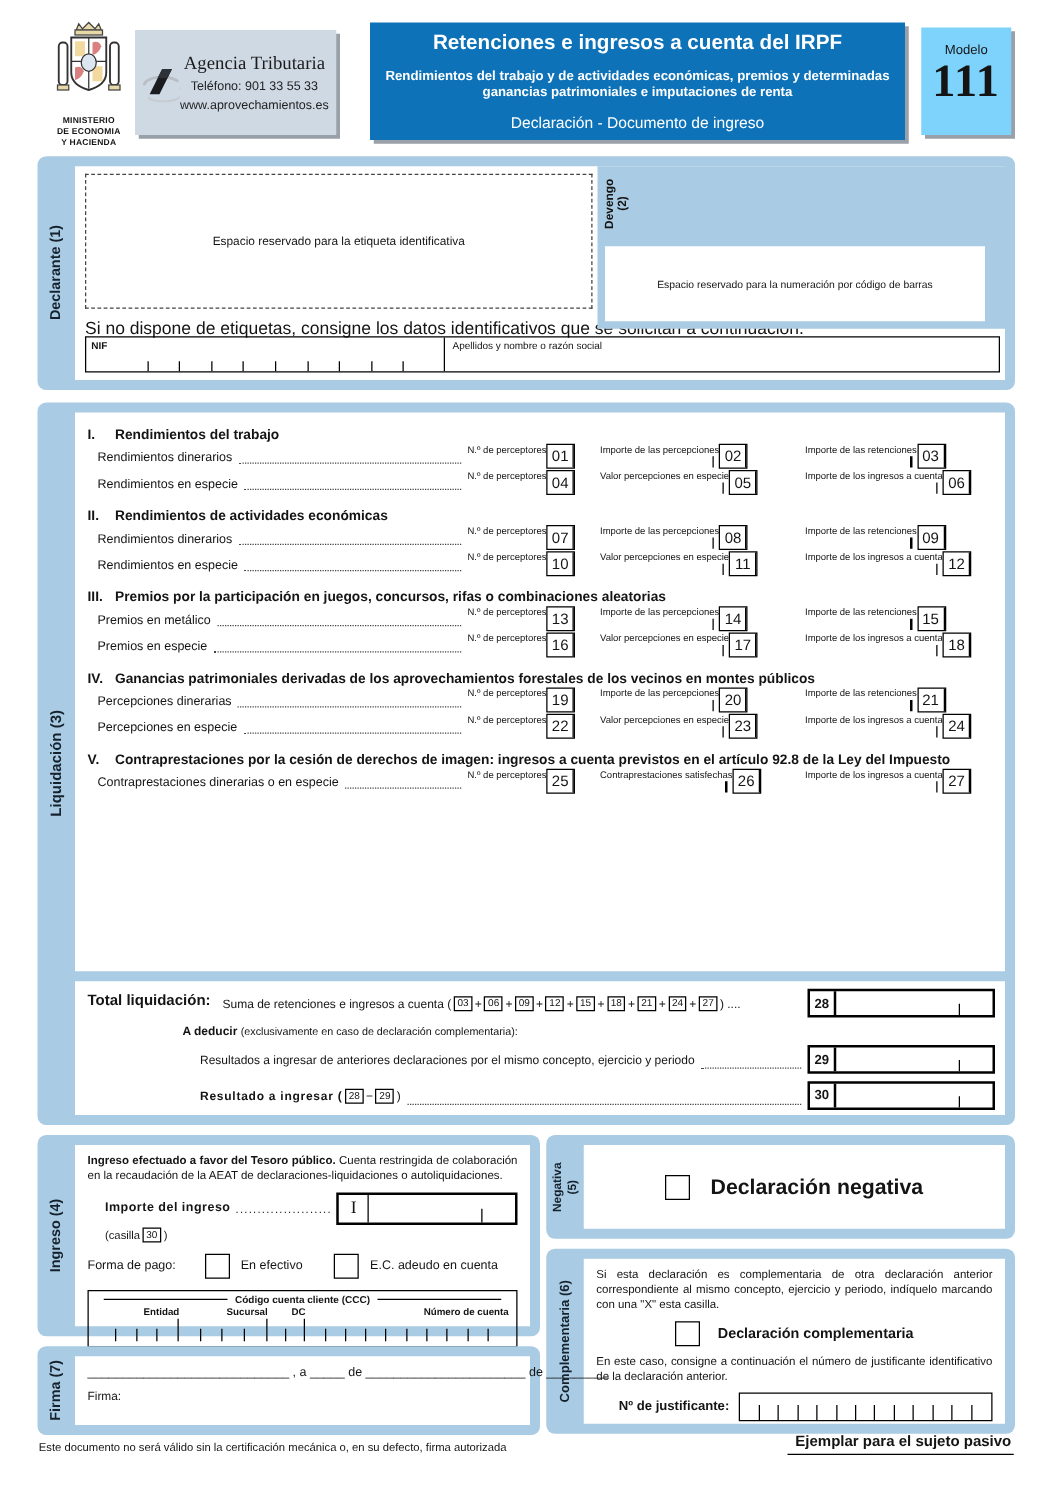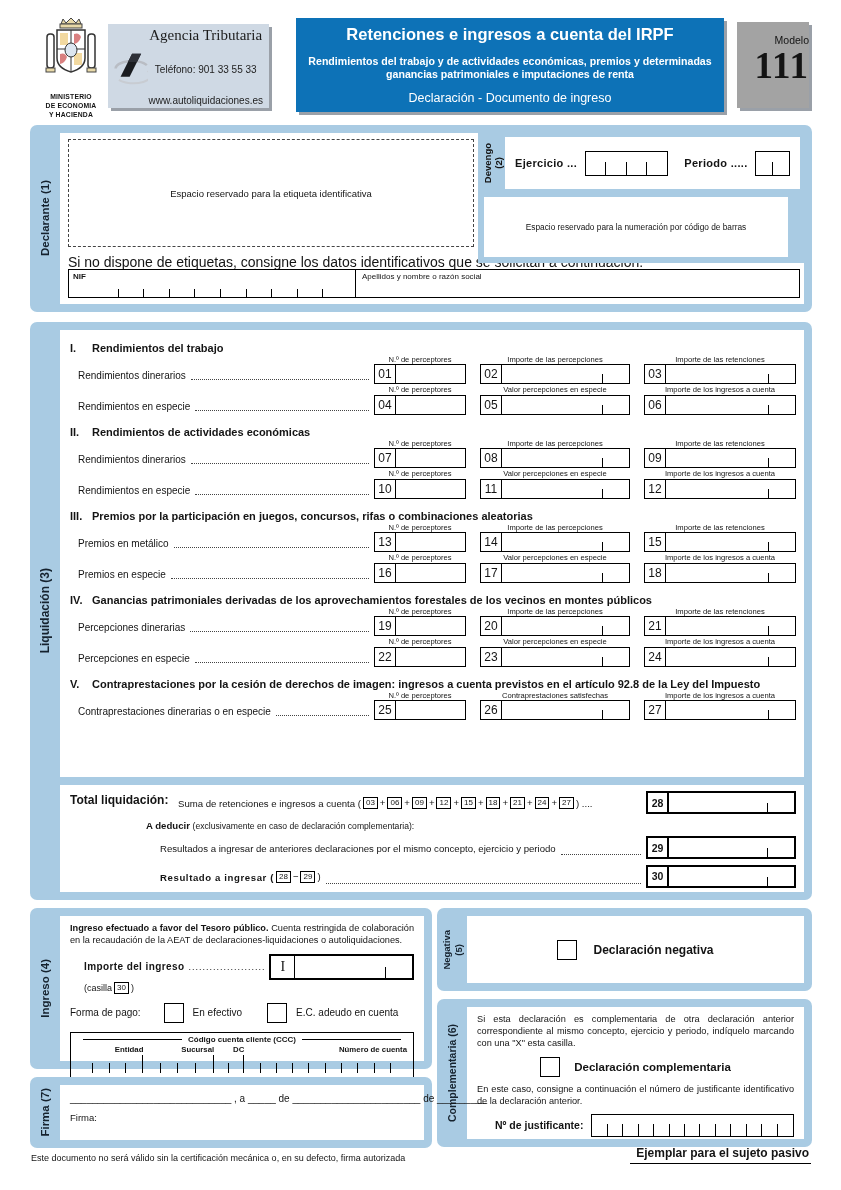--- a/index.html
+++ b/index.html
@@ -9,26 +9,26 @@
 .panel{position:absolute;background:#fff}
 .vlabel{position:absolute;left:0;top:0;bottom:0;width:30px;display:flex;align-items:center;justify-content:center;gap:1px}
 .vlabel span{writing-mode:vertical-rl;transform:rotate(180deg);font-weight:700;color:#15222e;white-space:nowrap}
 
 .hdr-left{position:absolute;left:34px;top:16px;width:74px;text-align:center}
 .hdr-left svg{display:block;margin:0 auto}
 .ministry{font-size:6.8px;font-weight:700;letter-spacing:.2px;line-height:1.35;margin-top:4px}
 .agencia-box{position:absolute;left:108px;top:24px;width:161px;height:84px;background:#cfd9e4;box-shadow:3px 3px 0 #9aa0a8;display:flex;align-items:center;padding:6px}
 .agencia-right{flex:1;text-align:center}
 .agencia-name{font-family:"Liberation Serif",serif;font-size:15px;color:#1c1c1c}
-.agencia-line{font-size:10px;margin-top:20px;color:#222}
+.agencia-line{font-size:10px;margin-top:4px;color:#222}
 .title-box{position:absolute;left:296px;top:18px;width:428px;height:94px;background:#0d72b7;box-shadow:3px 3px 0 #9aa0a8;color:#fff;text-align:center;padding:7px 10px;display:flex;flex-direction:column;justify-content:space-between}
 .title-main{font-size:16.5px;font-weight:700}
 .title-sub{font-size:10.6px;font-weight:700;line-height:1.2}
 .title-doc{font-size:12.5px;font-weight:400}
-.modelo-box{position:absolute;left:737px;top:22px;width:72px;height:86px;background:#a3a3a3;box-shadow:3px 3px 0 #9aa0a8;text-align:right;padding-top:12px}
+.modelo-box{position:absolute;left:737px;top:22px;width:72px;height:86px;background:#7dd3fc;box-shadow:3px 3px 0 #9aa0a8;text-align:center;padding-top:12px}
 .modelo-word{font-size:10.5px}
 .modelo-num{font-family:"Liberation Serif",serif;font-size:37px;font-weight:700;line-height:1.1;letter-spacing:1px}
 
 .vbox{border:1.5px solid #000;height:20px;display:flex;position:relative;background:#fff}
 .vbox-num{width:21px;border-right:1.5px solid #000;font-size:12px;display:flex;align-items:center;justify-content:center}
 .vbox-fill{flex:1}
 .dec{position:absolute;right:26px;bottom:0;width:1.5px;height:9px;background:#000}
 .minibox{display:inline-block;border:1px solid #000;font-size:8px;line-height:10px;padding:0 2px;margin:0 2px;vertical-align:1px}
 .leader{flex:1;border-bottom:1.5px dotted #444;margin:0 5px 4px 5px;min-width:8px}
 .checkbox{width:20px;height:20px;border:1.8px solid #000;background:#fff;flex:none}
@@ -50,21 +50,21 @@
 .dev-vlabel span{writing-mode:vertical-rl;transform:rotate(180deg);font-weight:700;font-size:9.5px;white-space:nowrap}
 .dev-lab{font-size:11px;font-weight:700;letter-spacing:.3px;white-space:nowrap}
 .dev-cells{border:1.5px solid #000;height:25px}
 .barcode-box{position:absolute;left:6px;top:64px;right:16px;height:60px;background:#fff;display:flex;align-items:center;justify-content:center;font-size:8.3px}
 
 .liq-sec{margin-bottom:11px}
 .liq-title{display:flex;font-weight:700;font-size:11px;margin-bottom:1px}
 .liq-numeral{width:24px;padding-left:2px}
 .liq-row{display:flex;align-items:flex-end;margin-top:1px}
 .liq-rowlabel{font-size:10px;padding-left:10px;white-space:nowrap;padding-bottom:3px}
-.grp{display:flex;flex-direction:column;flex:none}
+.grp{display:flex;flex-direction:row;flex:none}
 .grp-hdr{font-size:7.6px;text-align:center;white-space:nowrap;line-height:1.25}
 .g0{width:92px}.g1{width:150px;margin-left:14px}.g2{width:152px;margin-left:14px}
 
 .total-title{position:absolute;left:10px;top:8px;font-size:12px;font-weight:700}
 .total-lines{position:absolute;left:100px;right:8px;top:6px;bottom:4px;display:flex;flex-direction:column;justify-content:space-between}
 .total-line{display:flex;align-items:flex-end;font-size:9.6px}
 .total-line .txt{padding-bottom:5px;white-space:nowrap}
 .tbox{width:150px;height:23px;border:2px solid #000;flex:none}
 .tbox .vbox-num{border-right:2px solid #000;font-weight:700;font-size:10.5px}
 .deduct-line{font-size:9.6px;margin-left:-14px}
@@ -82,21 +82,21 @@
 .ccc-box{margin-top:9px;border:1.5px solid #000;padding:2px 6px 4px 6px}
 .ccc-titlerow{display:flex;align-items:center;font-size:8px;font-weight:700}
 .ccc-titlerow::before,.ccc-titlerow::after{content:"";flex:1;border-top:1.2px solid #000;margin:0 6px}
 .ccc-groups{display:flex;margin-top:1px}
 .ccc-group{display:flex;flex-direction:column}
 .ccc-glabel{font-size:7.8px;font-weight:700;text-align:right}
 .ccc-cells{height:18px;margin-top:1px}
 .ccc-group:not(:last-child) .ccc-cells{border-right:1.2px solid #000}
 
 .neg-row{position:absolute;left:0;right:0;top:0;bottom:0;display:flex;align-items:center;justify-content:center;gap:16px}
-.neg-lab{font-size:12px;font-weight:700}
+.neg-lab{font-size:17px;font-weight:700}
 .comp-para{font-size:9.2px;line-height:1.3;text-align:justify}
 .comp-chk{display:flex;align-items:center;gap:14px;justify-content:center;margin:7px 0 7px 0}
 .comp-chk-lab{font-size:11.5px;font-weight:700}
 .just-row{display:flex;align-items:center;margin-top:6px;gap:8px}
 .just-lab{font-size:10.5px;font-weight:700;white-space:nowrap;padding-left:18px}
 .just-cells{flex:1;height:23px;border:1.5px solid #000}
 .firma-line{font-size:10px;white-space:nowrap}
 .firma-lab{font-size:9.5px;margin-top:8px}
 
 .foot-note{position:absolute;left:31px;top:1153px;font-size:9px}
@@ -132,21 +132,21 @@
 <div class="agencia-box">
   <svg width="42" height="42" viewBox="0 0 42 42">
     <path d="M2 24 A20 9 0 0 1 40 20" fill="none" stroke="#b9bdc4" stroke-width="3"></path>
     <path d="M8 34 L22 6 L33 6 L19 34 Z" fill="#1a1c20"></path>
     <path d="M22 6 L33 6 L28 16 L17 16 Z" fill="#2e3138"></path>
     <path d="M6 38 A20 9 0 0 0 41 27" fill="none" stroke="#c8ccd2" stroke-width="2.5"></path>
   </svg>
   <div class="agencia-right">
     <div class="agencia-name">Agencia Tributaria</div>
     <div class="agencia-line">Teléfono: 901 33 55 33</div>
-    <div class="agencia-line">www.autoliquidaciones.es</div>
+    <div class="agencia-line">www.aprovechamientos.es</div>
   </div>
 </div>
 
 <div class="title-box">
   <div class="title-main">Retenciones e ingresos a cuenta del IRPF</div>
   <div class="title-sub">Rendimientos del trabajo y de actividades económicas, premios y determinadas ganancias patrimoniales e imputaciones de renta</div>
   <div class="title-doc">Declaración - Documento de ingreso</div>
 </div>
 
 <div class="modelo-box">
@@ -180,35 +180,20 @@
           </div>
       </div>
       <div class="nif-right">
         <span class="nif-name">Apellidos y nombre o razón social</span>
       </div>
     </div>
     <div class="devengo-zone">
       <div class="dev-vlabel">
         <span>Devengo</span>
           <span>(2)</span>
-      </div>
-      <div class="dev-box">
-        <span class="dev-lab">Ejercicio ...</span>
-        <div class="dev-cells cells" style="width:92px">
-            <span class="cell"></span>
-            <span class="cell"></span>
-            <span class="cell"></span>
-            <span class="cell"></span>
-          </div>
-        <span style="flex:1"></span>
-        <span class="dev-lab">Periodo .....</span>
-        <div class="dev-cells cells" style="width:38px">
-            <span class="cell"></span>
-            <span class="cell"></span>
-          </div>
       </div>
       <div class="barcode-box">
         <span>Espacio reservado para la numeración por código de barras</span>
       </div>
     </div>
   </div>
 </div>
 
 <div class="frame" style="left:30px;top:322px;width:782px;height:578px">
   <div class="vlabel">

